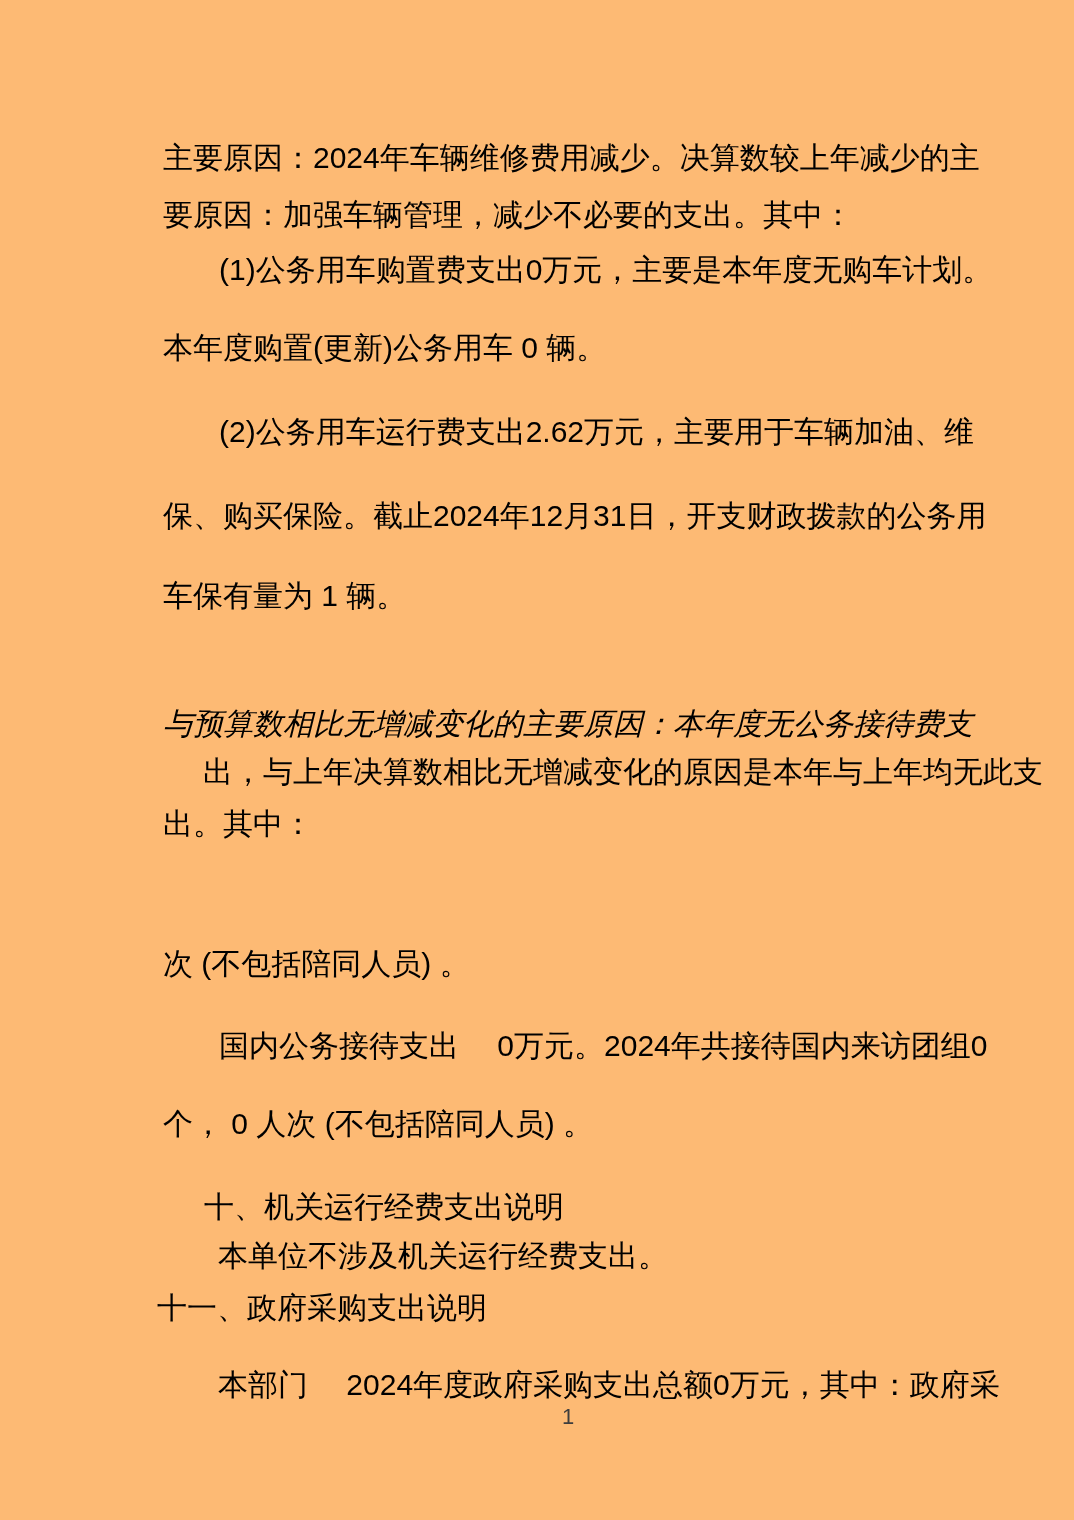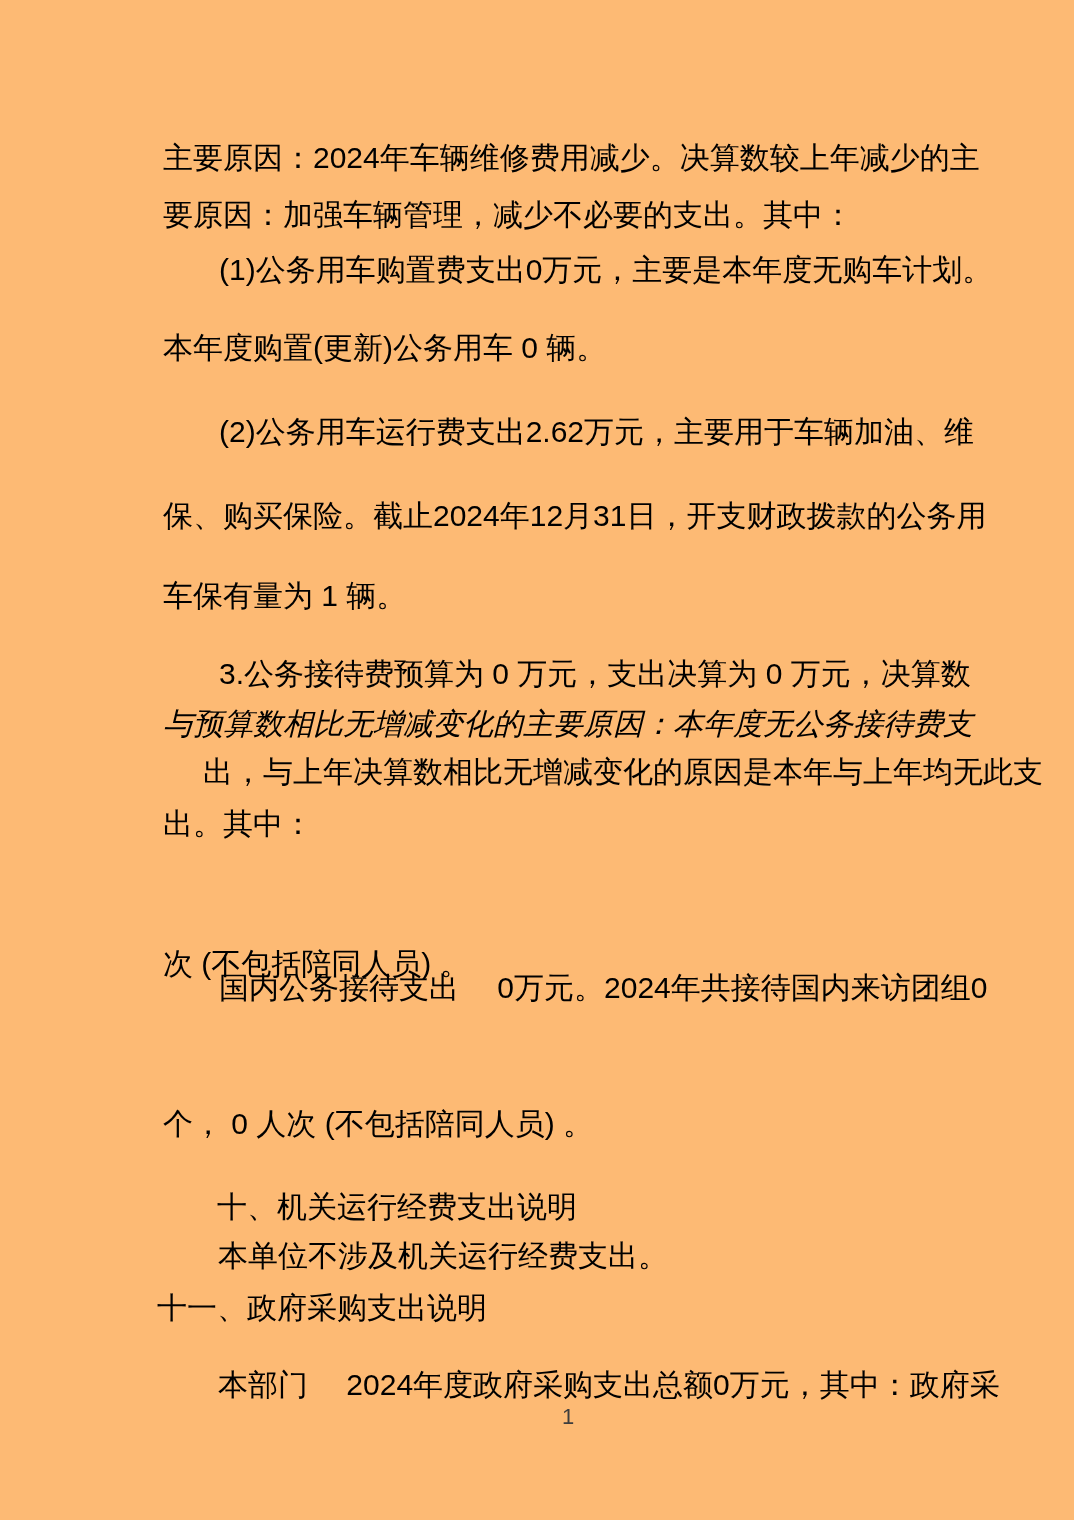--- a/index.html
+++ b/index.html
@@ -42,27 +42,26 @@
 
 <div class="page">
 
   <div class="ln" style="top:141px;  left:163px;">主要原因：2024年车辆维修费用减少。决算数较上年减少的主</div>
   <div class="ln" style="top:198px;  left:163px;">要原因：加强车辆管理，减少不必要的支出。其中：</div>
   <div class="ln" style="top:253px;  left:219px;">(1)公务用车购置费支出0万元，主要是本年度无购车计划。</div>
   <div class="ln" style="top:331px;  left:163px;">本年度购置(更新)公务用车 0 辆。</div>
   <div class="ln" style="top:415px;  left:219px;">(2)公务用车运行费支出2.62万元，主要用于车辆加油、维</div>
   <div class="ln" style="top:499px;  left:163px;">保、购买保险。截止2024年12月31日，开支财政拨款的公务用</div>
   <div class="ln" style="top:579px;  left:163px;">车保有量为 1 辆。</div>
-  <div class="ln" style="top:657px;  left:219px;">3.公务接待费预算为 0 万元，支出决算为 0 万元，决算数</div>
   <div class="ln" style="top:707px;  left:163px;font-style:italic;">与预算数相比无增减变化的主要原因：本年度无公务接待费支</div>
   <div class="ln" style="top:755px;  left:163px;margin-left:40px;">出，与上年决算数相比无增减变化的原因是本年与上年均无此支</div>
   <div class="ln" style="top:807px;  left:163px;">出。其中：</div>
   <div class="ln" style="top:947px;  left:163px;">次 (不包括陪同人员) 。</div>
-  <div class="ln" style="top:971px; left:219px;">国内公务接待支出　 0万元。2024年共接待国内来访团组0</div>
+  <div class="ln" style="top:1029px; left:219px;">国内公务接待支出　 0万元。2024年共接待国内来访团组0</div>
   <div class="ln" style="top:1107px; left:163px;">个， 0 人次 (不包括陪同人员) 。</div>
-  <div class="ln" style="top:1190px; left:217px;text-align:right;">十、机关运行经费支出说明</div>
+  <div class="ln" style="top:1190px; left:204px;text-align:right;">十、机关运行经费支出说明</div>
   <div class="ln" style="top:1239px; left:218px;">本单位不涉及机关运行经费支出。</div>
   <div class="ln" style="top:1291px; left:157px;">十一、政府采购支出说明</div>
   <div class="ln" style="top:1340px; left:218px;margin-top:28px;">本部门　 2024年度政府采购支出总额0万元，其中：政府采</div>
 
   <div class="footer">1</div>
 
 </div>
 
 </body></html>

